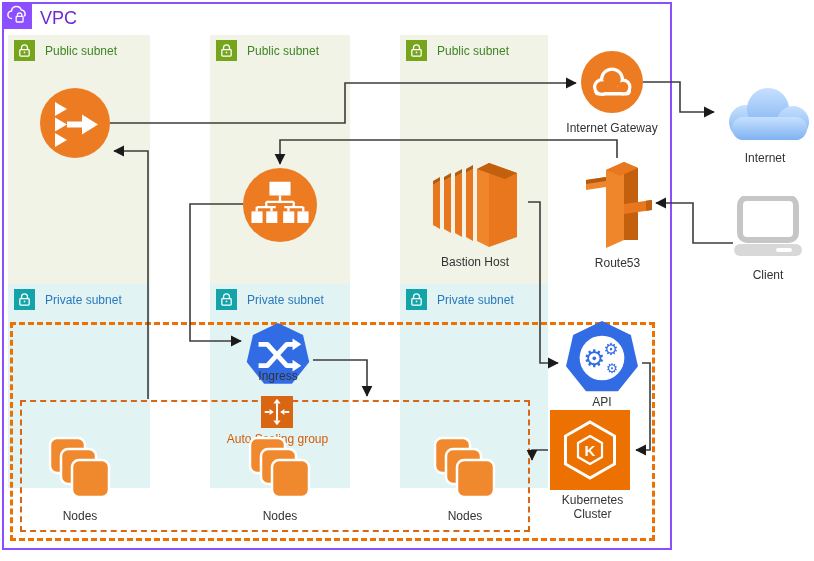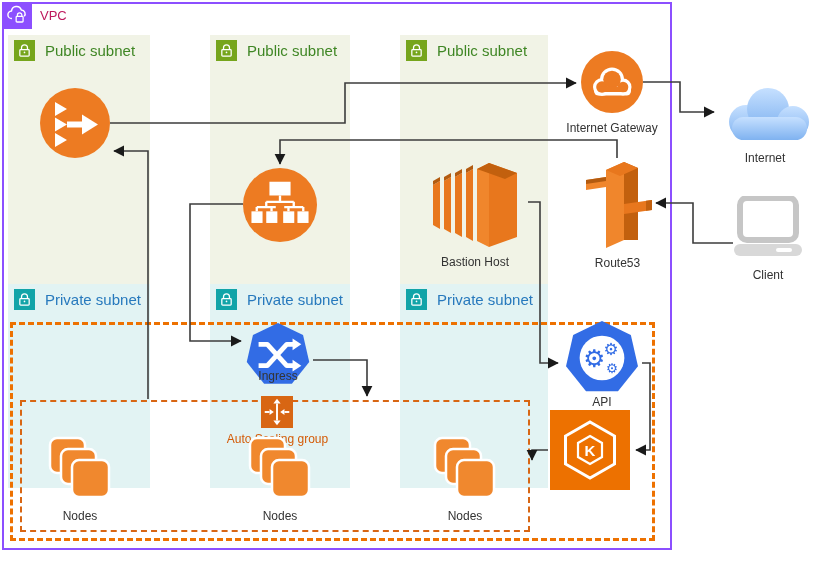--- a/index.html
+++ b/index.html
@@ -1,33 +1,33 @@
 <!DOCTYPE html>
 <html><head>
 <meta charset="utf-8">
 <style>
   * { margin:0; padding:0; box-sizing:border-box; }
   body { background:#fff; font-family:"Liberation Sans", sans-serif; }
   .canvas { position:relative; width:814px; height:561px; background:#fff; overflow:hidden; }
 
   .vpc-box { position:absolute; left:2px; top:2px; width:670px; height:548px; border:2px solid #8C4FFF; background:transparent; }
   .vpc-badge { position:absolute; left:2px; top:2px; width:30px; height:27px; background:#8C4FFF; display:flex; align-items:center; justify-content:center; }
-  .vpc-label { position:absolute; left:40px; top:8px; font-size:13px; color:#be185d; }
+  .vpc-label { position:absolute; left:40px; top:8px; font-size:18px; color:#6d28d9; }
 
   .subnet { position:absolute; }
   .subnet.public  { background:#F1F3E6; top:35px;  height:250px; }
   .subnet.private { background:#E2F3F3; top:284px; height:204px; }
   .sub1 { left:8px;   width:142px; }
   .sub2 { left:210px; width:140px; }
   .sub3 { left:400px; width:148px; }
   .subnet-header { position:absolute; left:6px; top:5px; display:flex; align-items:center; gap:10px; }
   .badge { width:21px; height:21px; display:flex; align-items:center; justify-content:center; }
   .badge.green { background:#76A51C; }
   .badge.teal  { background:#12A4A8; }
-  .subnet-label { font-size:15px; }
+  .subnet-label { font-size:12px; }
   .subnet.public  .subnet-label { color:#3F8624; }
   .subnet.private .subnet-label { color:#2779BD; }
 
   .cluster-boundary { position:absolute; left:10px; top:322px; width:645px; height:219px; border:3px dashed #ED7100; }
   .asg-boundary { position:absolute; left:20px; top:400px; width:510px; height:132px; border:2px dashed #D86613; }
   .asg-icon { position:absolute; left:261px; top:396px; width:32px; height:32px; background:#D86613; }
   .asg-label { position:absolute; left:205px; top:432px; width:145px; text-align:center; font-size:12px; color:#D45B07; }
 
   #edges { position:absolute; left:0; top:0; width:814px; height:561px; pointer-events:none; }
   #edges polyline { stroke:#3C3C3C; stroke-width:1.6; fill:none; }
@@ -304,20 +304,22 @@
   <div id="label-api" class="node-label">API</div>
 
   <div id="icon-k8s" class="node">
     <svg width="80" height="80" viewBox="0 0 80 80">
       <rect x="0" y="0" width="80" height="80" fill="#ED7100"></rect>
       <polygon points="40,12 64.5,26 64.5,54 40,68 15.5,54 15.5,26" fill="none" stroke="#fff" stroke-width="3"></polygon>
       <polygon points="40,26 52,33 52,47 40,54 28,47 28,33" fill="none" stroke="#fff" stroke-width="2.2"></polygon>
       <text x="40" y="46" font-size="15" font-weight="bold" fill="#fff" font-family="Liberation Sans, sans-serif" text-anchor="middle">K</text>
     </svg>
   </div>
+  <div id="label-k8s" class="node-label">Kubernetes
+Cluster</div>
 
   <div id="icon-nodes1" class="node">
     <svg width="64" height="64" viewBox="0 0 64 64">
       <rect x="2" y="2" width="35" height="35" rx="7" fill="#F0882E" stroke="#fff" stroke-width="2.5"></rect>
       <rect x="13" y="13" width="35" height="35" rx="7" fill="#F0882E" stroke="#fff" stroke-width="2.5"></rect>
       <rect x="24" y="24" width="37" height="37" rx="7" fill="#F0882E" stroke="#fff" stroke-width="2.5"></rect>
     </svg>
   </div>
   <div id="label-nodes1" class="node-label">Nodes</div>
 

